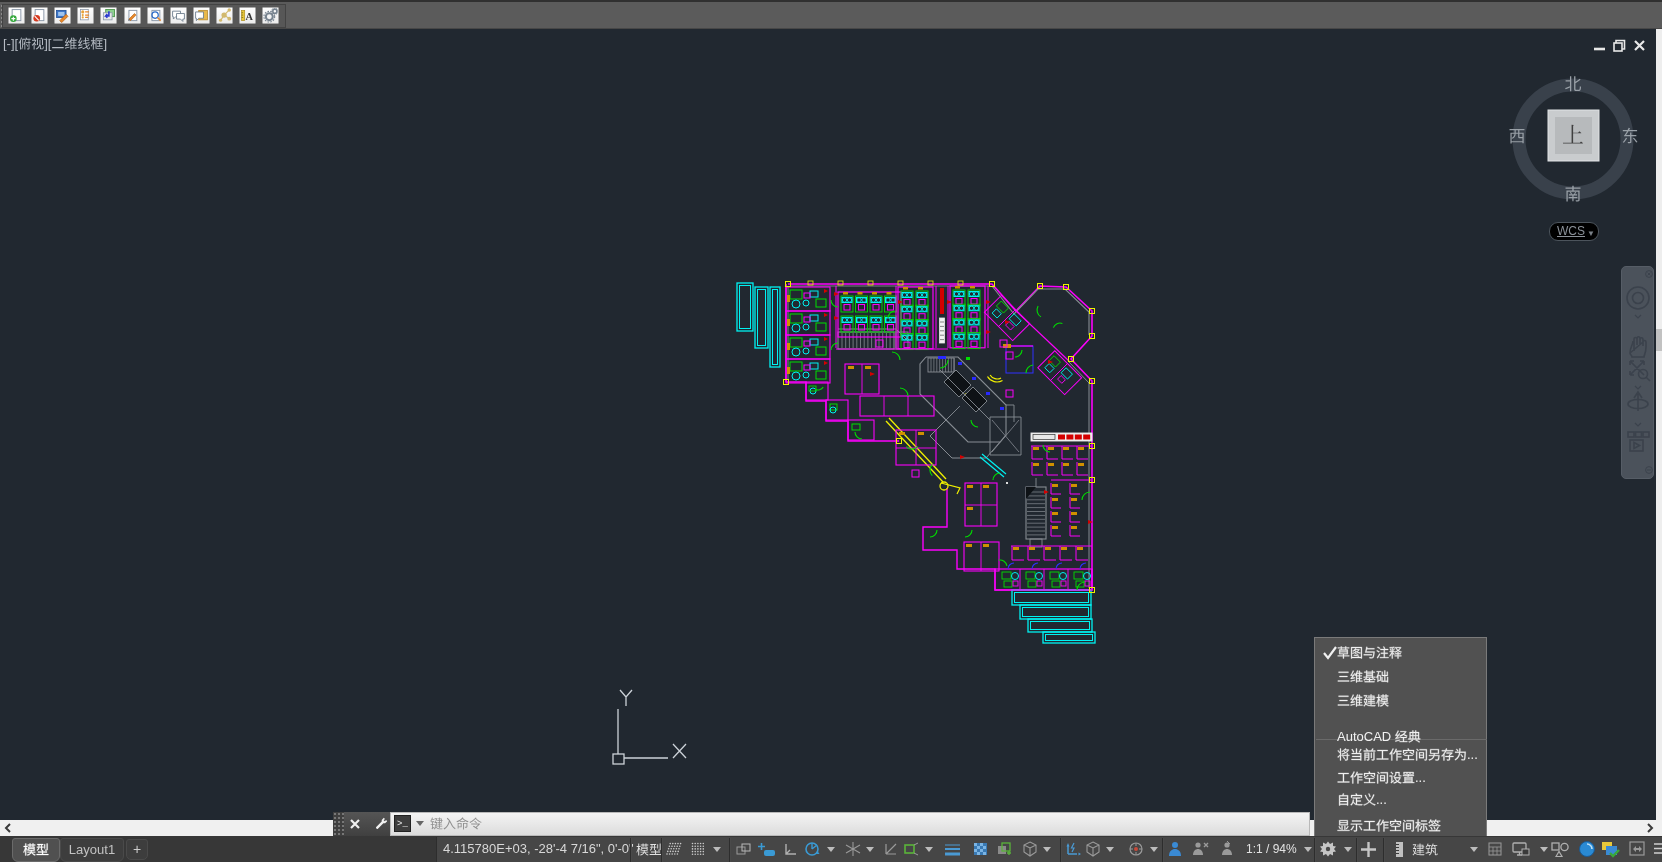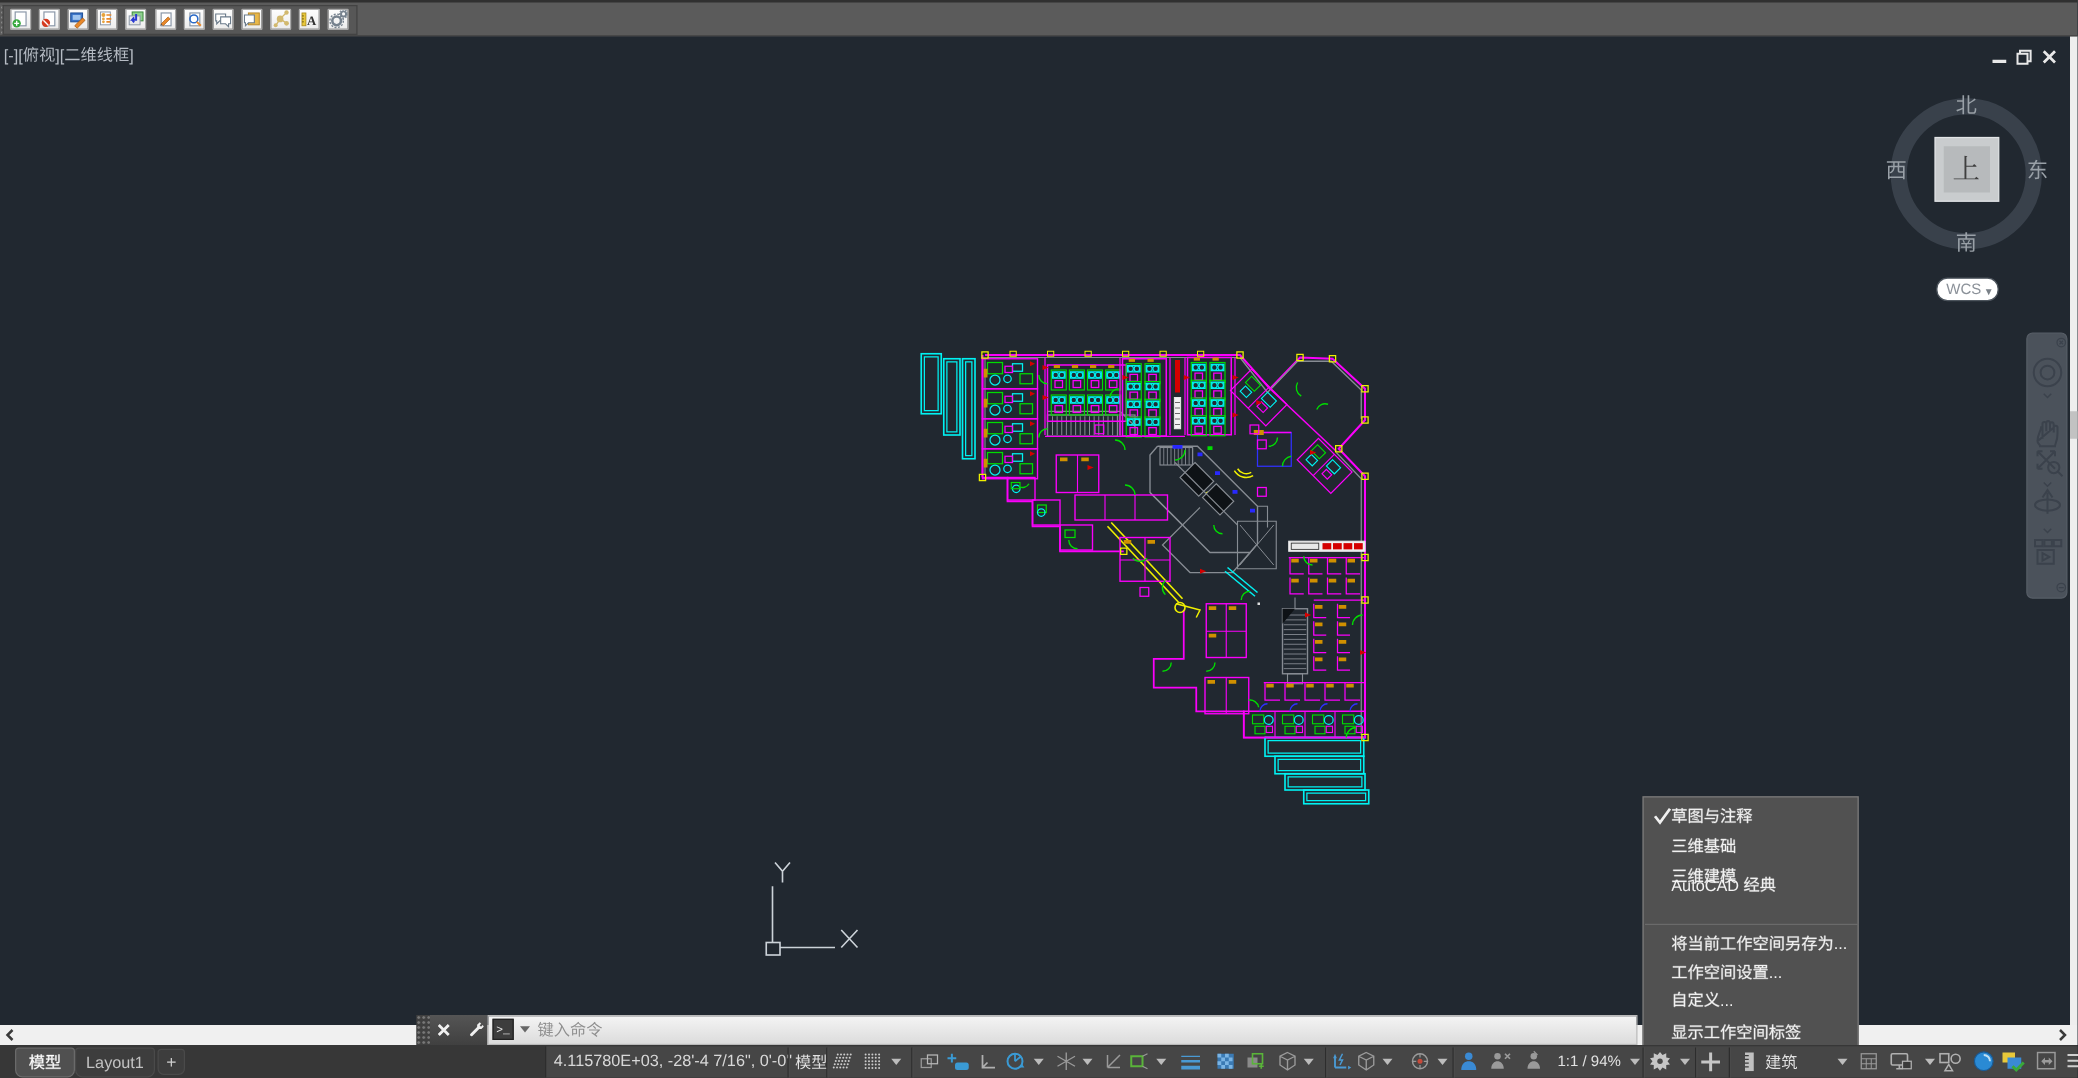--- a/index.html
+++ b/index.html
@@ -11,21 +11,21 @@
 #qatbox { position:absolute; left:2px; top:2px; height:24px; width:284px; border:1px solid #434343; background:#575757; }
 .qicon { position:absolute; top:5px; width:17px; height:17px; background:linear-gradient(#fdfdfd,#ececec); border:1px solid #a8a8a8; border-radius:1px; }
 .qicon svg { width:15px; height:15px; }
 .qicon svg { position:absolute; left:0; top:0; }
 #winctl { position:absolute; left:1588px; top:38px; width:70px; height:16px; }
 #canvas { position:absolute; left:0; top:29px; width:1656px; height:791px; background:#212830; }
 #vscroll { position:absolute; left:1656px; top:29px; width:6px; height:791px; background:#eeeeee; }
 #vthumb { position:absolute; left:0px; top:300px; width:6px; height:22px; background:#c2c2c2; }
 #hscroll { position:absolute; left:0; top:820px; width:1662px; height:16px; background:#f0f0f0; }
 #hthumb { position:absolute; left:695px; top:2px; width:40px; height:12px; background:#c9c9c9; }
-#wcs { position:absolute; left:1549px; top:222px; width:50px; height:19px; background:#ffffff; border:1px solid #4c545c; border-radius:9px; color:#8b9199; font-size:12px; line-height:17px; padding-left:7px; white-space:nowrap; }
+#wcs { position:absolute; left:1549px; top:222px; width:50px; height:19px; background:#000000; border:1px solid #4c545c; border-radius:9px; color:#8b9199; font-size:12px; line-height:17px; padding-left:7px; white-space:nowrap;text-decoration:underline; }
 #wcs .arr { position:absolute; left:37px; top:2px; font-size:8px; color:#7a8188; }
 #navbar { position:absolute; left:1621px; top:266px; width:33px; height:213px; background:#4b525b; border:1px solid #565d66; border-radius:5px; }
 #statusbar { position:absolute; left:0; top:836px; width:1662px; height:40px; background:#373737; color:#c8c8c8;text-decoration:underline; }
 #cmdpal { position:absolute; left:333px; top:812px; width:977px; height:24px; }
 #wsmenu { position:absolute; left:1314px; top:637px; width:173px; height:201px; background:#515151; border:1px solid #7a7a7a; color:#f2f2f2; font-size:13px; padding-top:2px; }
 .msep { height:1px; background:#6a6a6a; margin:1px 0; }
 </style>
 </head>
 <body>
 <svg width="0" height="0" style="position:absolute">
@@ -751,21 +751,21 @@
         <use href="#c7ef4" transform="translate(13.0,11.44) scale(0.01300,-0.01300)" stroke="#f2f2f2" stroke-width="23"></use>
         <use href="#c57fa" transform="translate(26.0,11.44) scale(0.01300,-0.01300)" stroke="#f2f2f2" stroke-width="23"></use>
         <use href="#c7840" transform="translate(39.0,11.44) scale(0.01300,-0.01300)" stroke="#f2f2f2" stroke-width="23"></use>
       </svg></div>
     <div style="position:absolute;left:22px;top:56.2px;width:53px;height:17px"><svg width="53" height="17" viewBox="0 0 53 17" fill="#f2f2f2">
         <use href="#c4e09" transform="translate(0.0,11.44) scale(0.01300,-0.01300)" stroke="#f2f2f2" stroke-width="23"></use>
         <use href="#c7ef4" transform="translate(13.0,11.44) scale(0.01300,-0.01300)" stroke="#f2f2f2" stroke-width="23"></use>
         <use href="#c5efa" transform="translate(26.0,11.44) scale(0.01300,-0.01300)" stroke="#f2f2f2" stroke-width="23"></use>
         <use href="#c6a21" transform="translate(39.0,11.44) scale(0.01300,-0.01300)" stroke="#f2f2f2" stroke-width="23"></use>
       </svg></div>
-    <div style="position:absolute;left:22px;top:63px;width:85px;height:17px"><svg width="85" height="17" viewBox="0 0 85 17" fill="#f2f2f2">
+    <div style="position:absolute;left:22px;top:92px;width:85px;height:17px"><svg width="85" height="17" viewBox="0 0 85 17" fill="#f2f2f2">
         <text x="0.0" y="11.44" font-family="Liberation Sans,sans-serif" font-size="13px">AutoCAD </text>
         <use href="#c7ecf" transform="translate(57.8,11.44) scale(0.01300,-0.01300)" stroke="#f2f2f2" stroke-width="23"></use>
         <use href="#c5178" transform="translate(70.8,11.44) scale(0.01300,-0.01300)" stroke="#f2f2f2" stroke-width="23"></use>
       </svg></div>
     <div style="position:absolute;left:22px;top:109.7px;width:142px;height:17px"><svg width="142" height="17" viewBox="0 0 142 17" fill="#f2f2f2">
         <use href="#c5c06" transform="translate(0.0,11.44) scale(0.01300,-0.01300)" stroke="#f2f2f2" stroke-width="23"></use>
         <use href="#c5f53" transform="translate(13.0,11.44) scale(0.01300,-0.01300)" stroke="#f2f2f2" stroke-width="23"></use>
         <use href="#c524d" transform="translate(26.0,11.44) scale(0.01300,-0.01300)" stroke="#f2f2f2" stroke-width="23"></use>
         <use href="#c5de5" transform="translate(39.0,11.44) scale(0.01300,-0.01300)" stroke="#f2f2f2" stroke-width="23"></use>
         <use href="#c4f5c" transform="translate(52.0,11.44) scale(0.01300,-0.01300)" stroke="#f2f2f2" stroke-width="23"></use>

